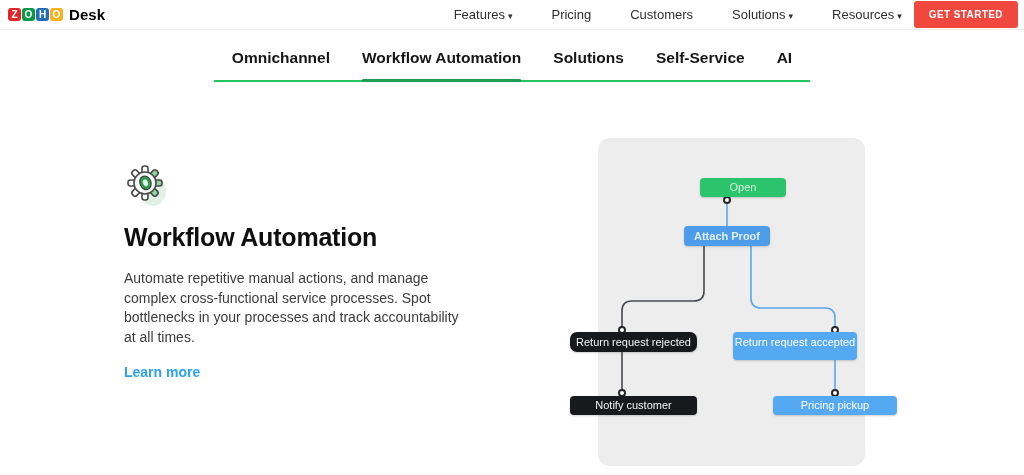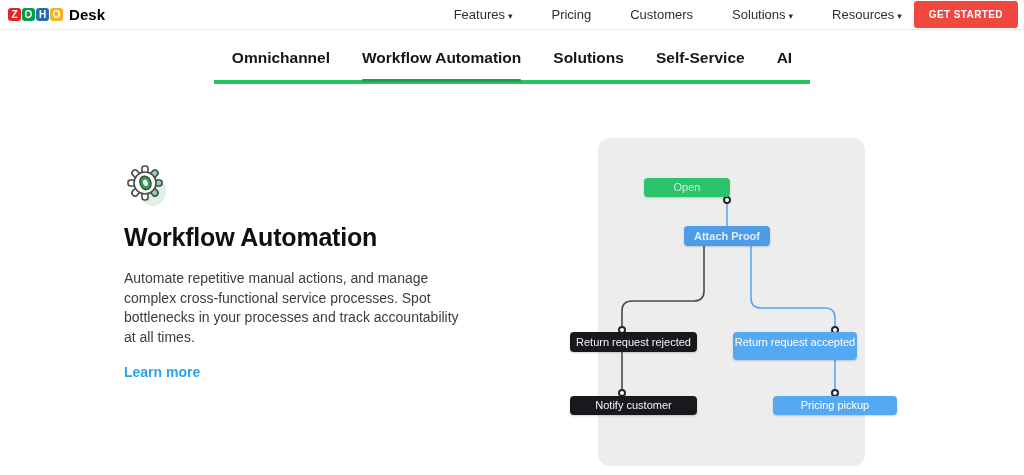--- a/index.html
+++ b/index.html
@@ -29,21 +29,21 @@
   .nav-item { font-size:13px; color:#2e2e2e; cursor:pointer; white-space:nowrap; }
   .nav-item .caret { font-size:9px; color:#2e2e2e; margin-left:3px; }
   .cta-btn {
     border:none; color:#fff; font-family:inherit;
     font-size:10px; font-weight:bold; letter-spacing:0.4px;
     padding:8px 15px; border-radius:3px; cursor:pointer; white-space:nowrap;text-align:center;
   }
 
   
   .tabs-wrap { text-align:center; margin-top:13px; }
-  .tabs { display:inline-flex; border-bottom:4px solid #22c55e; padding:0 2px; }
+  .tabs { display:inline-flex; border-bottom:2px solid #22c55e; padding:0 2px; }
   .tab {
     position:relative; margin:0 16px; padding:6px 0 13px;
     font-size:15.5px; font-weight:bold; color:#161616;
     cursor:pointer; white-space:nowrap;
   }
   .tab-underline {
     position:absolute; left:0; right:0; bottom:-2px; height:3px; border-radius:1px;
   }
 
   
@@ -56,23 +56,23 @@
     font-size:14px; font-weight:bold; cursor:pointer;
   }
 
   
   .panel { position:absolute; left:598px; top:138px; width:267px; height:328px; border-radius:12px; }
   .flow-svg { position:absolute; left:0; top:0; width:1024px; height:475px; pointer-events:none; }
   .node {
     position:absolute; border-radius:4px; text-align:center;
     font-size:11px; box-shadow:0 1px 2px rgba(0,0,0,0.18); white-space:nowrap;
   }
-  .node-open   { left:644px; top:178px; width:86px;  height:19px; line-height:19px; color:rgba(255,255,255,0.78); }
+  .node-open   { left:700px; top:178px; width:86px;  height:19px; line-height:19px; color:rgba(255,255,255,0.78); }
   .node-attach { left:684px; top:226px; width:86px;  height:20px; line-height:20px; color:rgba(255,255,255,0.82);font-weight:bold; }
-  .node-reject { left:570px; top:332px; width:127px; height:20px; line-height:20px; color:#f4f4f4; }
+  .node-reject { left:570px; top:332px; width:127px; height:20px; line-height:20px; color:#f4f4f4;border-radius:7px; }
   .node-accept { left:733px; top:332px; width:124px; height:28px; line-height:20px; color:#ffffff; }
   .node-notify { left:570px; top:396px; width:127px; height:19px; line-height:19px; color:#f4f4f4; }
   .node-sched  { left:773px; top:396px; width:124px; height:19px; line-height:19px; color:#ffffff; }
 </style>
 </head>
 <body>
 
 <div class="header">
   <div class="logo">
     <div class="logo-blocks">

